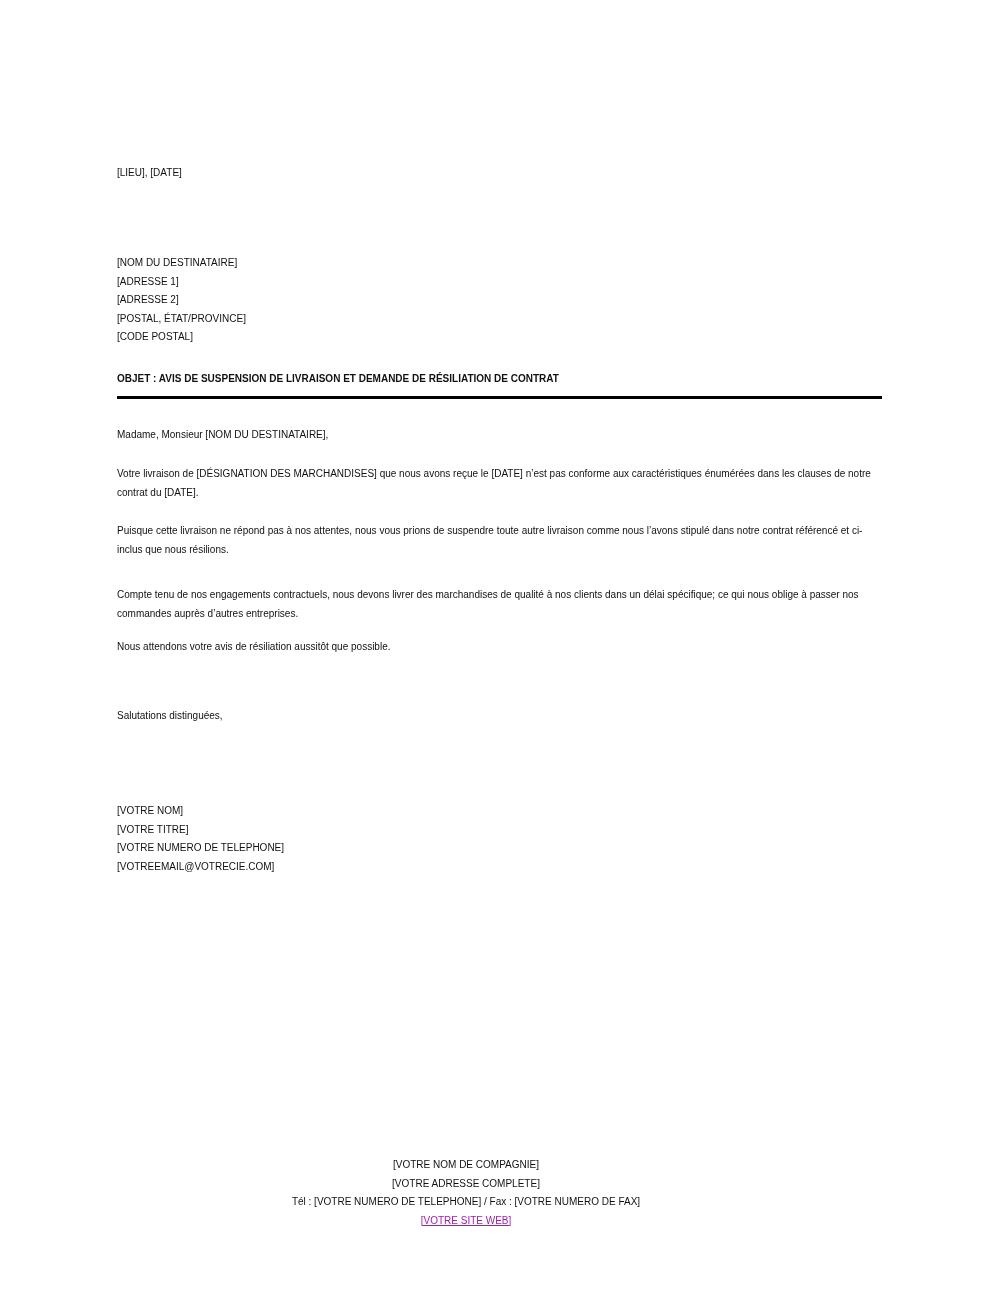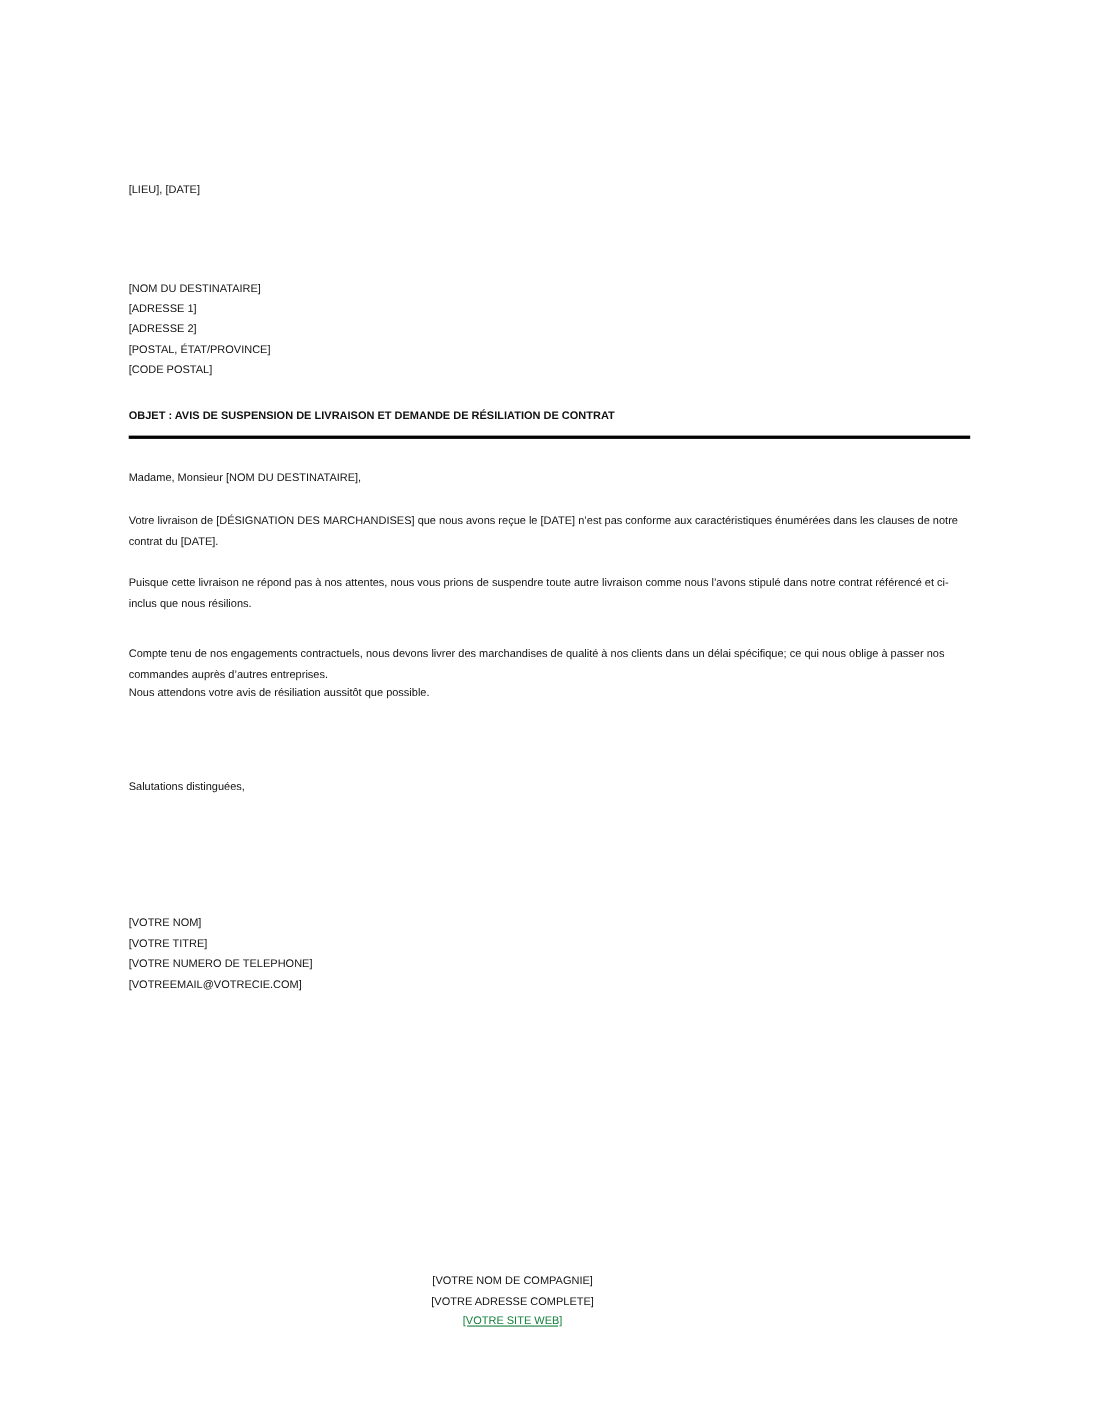--- a/index.html
+++ b/index.html
@@ -25,23 +25,23 @@
     width: 765px;
     font-weight: bold;
     padding-bottom: 7px;
     border-bottom: 3px solid #000000;
   }
   .salutation { top: 426px; }
   .para { width: 768px; }
   .para-1 { top: 465px; }
   .para-2 { top: 522px; }
   .para-3 { top: 586px; }
-  .para-4 { top: 622px; }
+  .para-4 { top: 638px; }
   .closing { top: 707px; text-align: right; }
-  .signature-block { top: 831px; }
+  .signature-block { top: 802px; }
   .footer {
     position: absolute;
     left: 0;
     top: 1156px;
     width: 932px;
     text-align: center;
   }
   .footer a {
     text-decoration: underline;
   }
@@ -78,18 +78,19 @@
   <div class="abs signature-block">
     <div>[VOTRE NOM]</div>
     <div>[VOTRE TITRE]</div>
     <div>[VOTRE NUMERO DE TELEPHONE]</div>
     <div>[VOTREEMAIL@VOTRECIE.COM]</div>
   </div>
 
   <div class="footer">
     <div>[VOTRE NOM DE COMPAGNIE]</div>
     <div>[VOTRE ADRESSE COMPLETE]</div>
+    <div>Tél : [VOTRE NUMERO DE TELEPHONE] / Fax : [VOTRE NUMERO DE FAX]</div>
     <div>
-      <a href="#" style="color: #15803d;">[VOTRE SITE WEB]</a>
+      <a href="#" style="color: #a21caf;">[VOTRE SITE WEB]</a>
     </div>
   </div>
 
 </div>
 
 </body></html>

